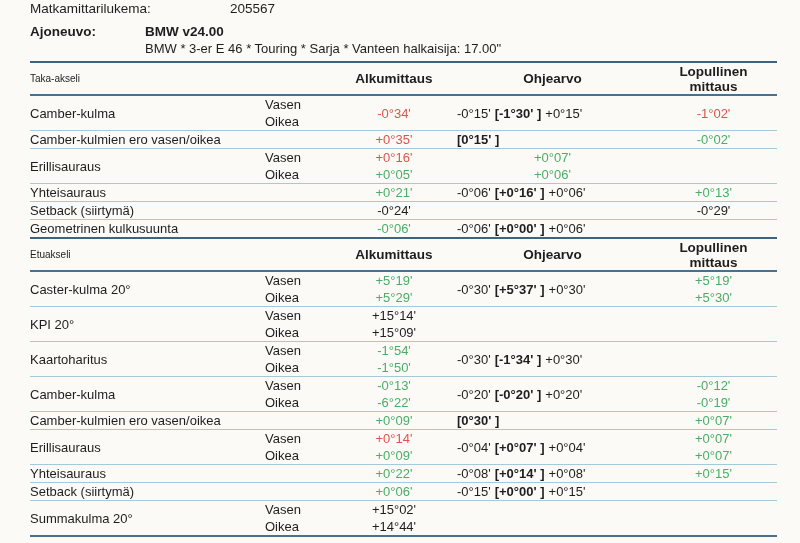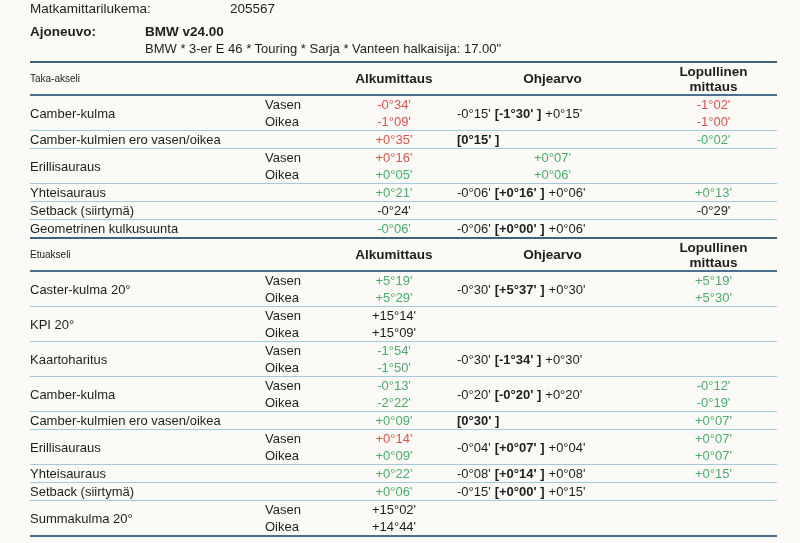--- a/index.html
+++ b/index.html
@@ -68,26 +68,24 @@
           </div>
         </div>
         <div class="trow">
           <div class="lab">Camber-kulma</div>
           <div class="side">
             <div>Vasen</div>
             <div>Oikea</div>
           </div>
           <div class="val">
             <div class="c-red">-0°34'</div>
-            <div class="c-red">-1°09'</div>
           </div>
           <div class="tgt"><span class="tpart">-0°15'</span><span class="tpart tmid">[-1°30' ]</span><span class="tpart">+0°15'</span></div>
           <div class="val">
             <div class="c-red">-1°02'</div>
-            <div class="c-red">-1°00'</div>
           </div>
         </div>
         <div class="trow">
           <div class="lab">Camber-kulmien ero vasen/oikea</div>
           <div class="side"></div>
           <div class="val">
             <div class="c-red">+0°35'</div>
           </div>
           <div class="tgt"><span class="tpart tmid">[0°15' ]</span></div>
           <div class="val">
@@ -194,21 +192,21 @@
           <div class="val"></div>
         </div>
         <div class="trow">
           <div class="lab">Camber-kulma</div>
           <div class="side">
             <div>Vasen</div>
             <div>Oikea</div>
           </div>
           <div class="val">
             <div class="c-green">-0°13'</div>
-            <div class="c-green">-2°22'</div>
+            <div class="c-green">-6°22'</div>
           </div>
           <div class="tgt"><span class="tpart">-0°20'</span><span class="tpart tmid">[-0°20' ]</span><span class="tpart">+0°20'</span></div>
           <div class="val">
             <div class="c-green">-0°12'</div>
             <div class="c-green">-0°19'</div>
           </div>
         </div>
         <div class="trow">
           <div class="lab">Camber-kulmien ero vasen/oikea</div>
           <div class="side"></div>

